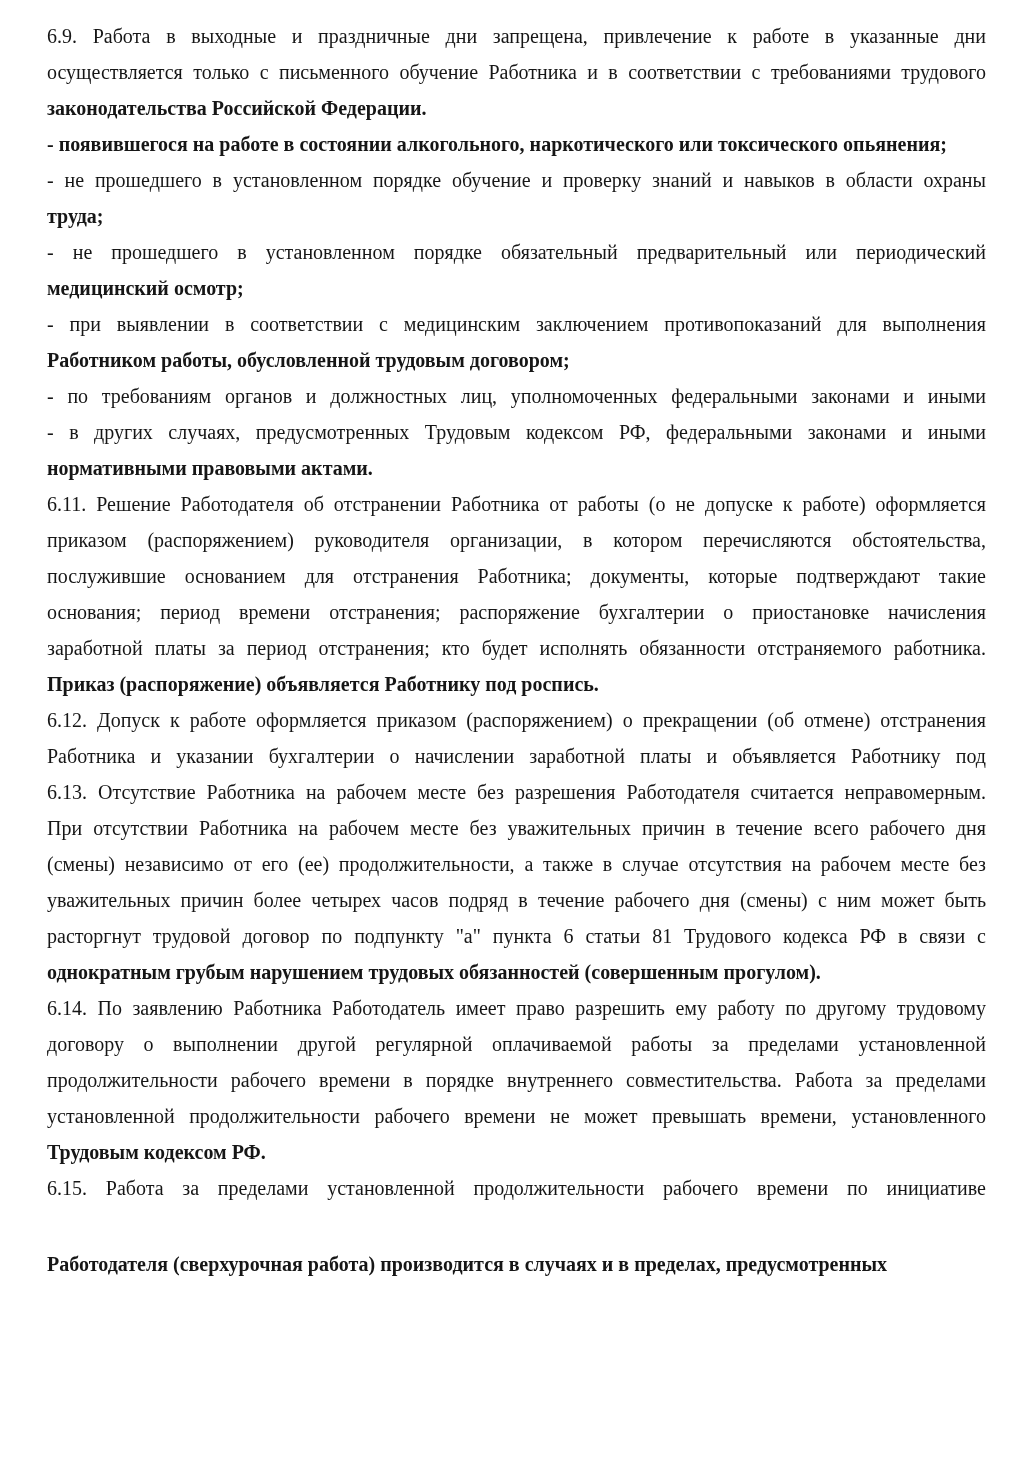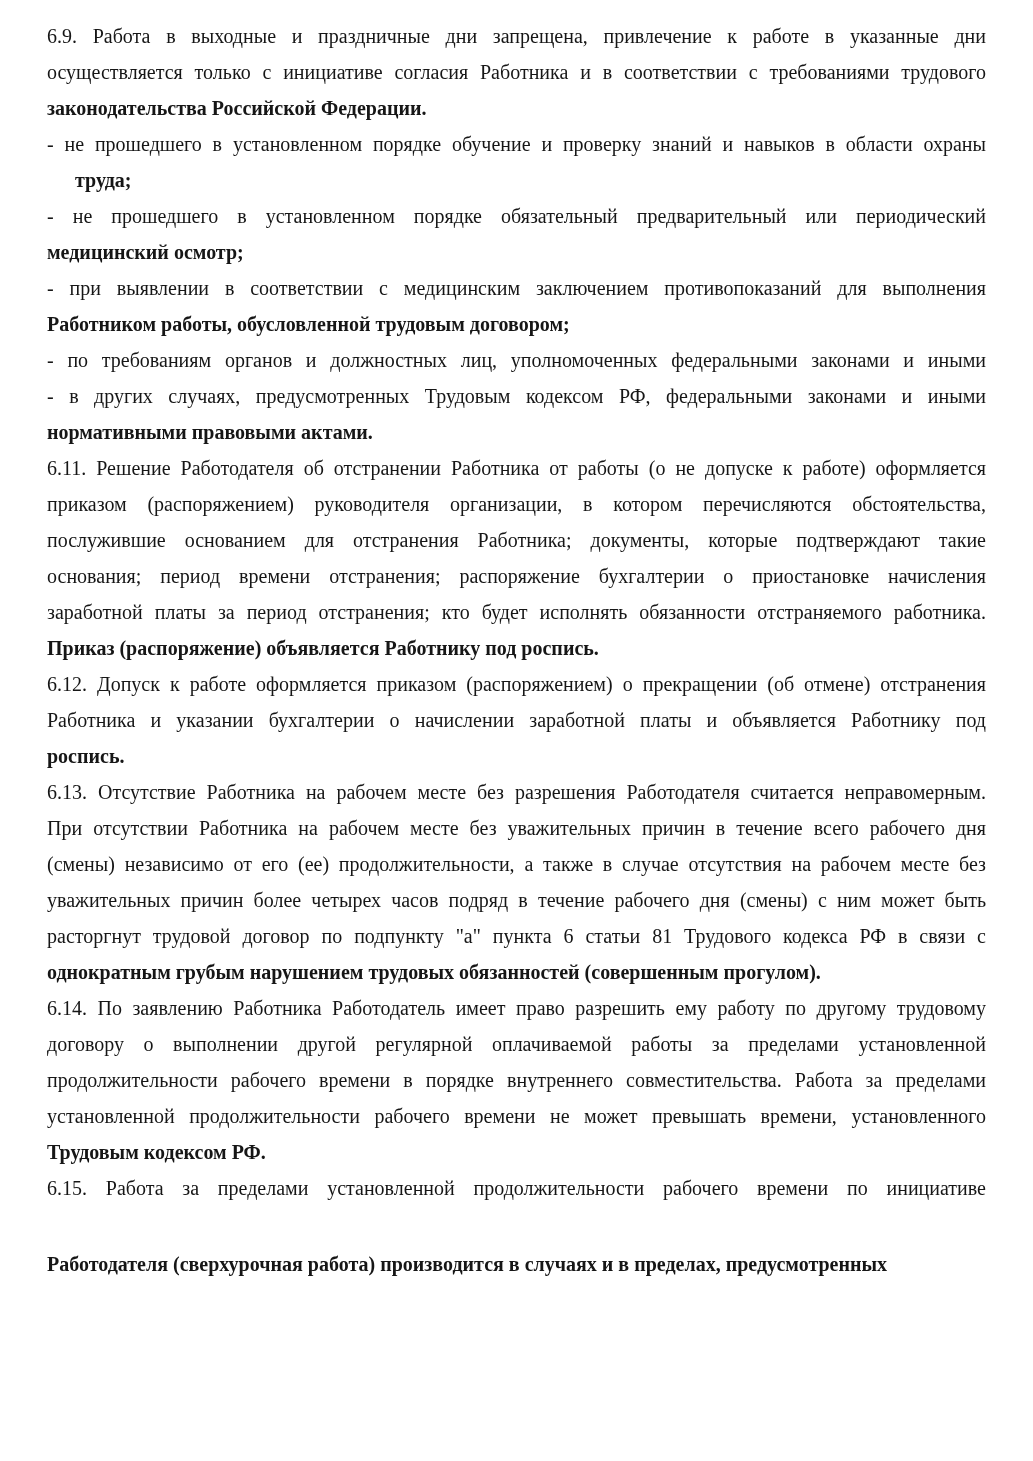--- a/index.html
+++ b/index.html
@@ -36,26 +36,29 @@
     text-align-last: left;
     font-weight: bold;
   }
 </style>
 </head>
 <body>
 
 <div class="page" id="page">
     <div class="paragraph">
       <div class="line" style="color: rgb(22, 22, 22);">6.9. Работа в выходные и праздничные дни запрещена, привлечение к работе в указанные дни</div>
-      <div class="line" style="color: rgb(22, 22, 22);">осуществляется только с инициативе согласия Работника и в соответствии с требованиями трудового</div>
+      <div class="line" style="color: rgb(22, 22, 22);">осуществляется только с письменного обучение Работника и в соответствии с требованиями трудового</div>
       <div class="line last" style="color: rgb(22, 22, 22);">законодательства Российской Федерации.</div>
     </div>
     <div class="paragraph">
+      <div class="line last" style="color: rgb(22, 22, 22);">- появившегося на работе в состоянии алкогольного, наркотического или токсического опьянения;</div>
+    </div>
+    <div class="paragraph">
       <div class="line" style="color: rgb(22, 22, 22);">- не прошедшего в установленном порядке обучение и проверку знаний и навыков в области охраны</div>
-      <div class="line last" style="color: rgb(22, 22, 22); margin-left: 28px;">труда;</div>
+      <div class="line last" style="color: rgb(22, 22, 22);">труда;</div>
     </div>
     <div class="paragraph">
       <div class="line" style="color: rgb(22, 22, 22);">- не прошедшего в установленном порядке обязательный предварительный или периодический</div>
       <div class="line last" style="color: rgb(22, 22, 22);">медицинский осмотр;</div>
     </div>
     <div class="paragraph">
       <div class="line" style="color: rgb(22, 22, 22);">- при выявлении в соответствии с медицинским заключением противопоказаний для выполнения</div>
       <div class="line last" style="color: rgb(22, 22, 22);">Работником работы, обусловленной трудовым договором;</div>
     </div>
     <div class="paragraph">
@@ -69,21 +72,20 @@
       <div class="line" style="color: rgb(22, 22, 22);">6.11. Решение Работодателя об отстранении Работника от работы (о не допуске к работе) оформляется</div>
       <div class="line" style="color: rgb(22, 22, 22);">приказом (распоряжением) руководителя организации,  в котором перечисляются обстоятельства,</div>
       <div class="line" style="color: rgb(22, 22, 22);">послужившие основанием для отстранения Работника; документы, которые подтверждают такие</div>
       <div class="line" style="color: rgb(22, 22, 22);">основания; период времени отстранения; распоряжение бухгалтерии о приостановке начисления</div>
       <div class="line" style="color: rgb(22, 22, 22);">заработной платы за период отстранения; кто будет исполнять обязанности отстраняемого работника.</div>
       <div class="line last" style="color: rgb(22, 22, 22);">Приказ (распоряжение) объявляется Работнику под роспись.</div>
     </div>
     <div class="paragraph">
       <div class="line" style="color: rgb(22, 22, 22);">6.12. Допуск к работе оформляется приказом (распоряжением) о прекращении (об отмене) отстранения</div>
       <div class="line" style="color: rgb(22, 22, 22);">Работника и указании бухгалтерии о начислении заработной платы и объявляется Работнику под</div>
-      <div class="line last" style="color: rgb(22, 22, 22);">роспись.</div>
     </div>
     <div class="paragraph">
       <div class="line" style="color: rgb(22, 22, 22);">6.13. Отсутствие Работника на рабочем месте без разрешения Работодателя считается неправомерным.</div>
       <div class="line" style="color: rgb(22, 22, 22);">При отсутствии Работника на рабочем месте без уважительных причин в течение всего рабочего дня</div>
       <div class="line" style="color: rgb(22, 22, 22);">(смены) независимо от его (ее) продолжительности, а также в случае отсутствия на рабочем месте без</div>
       <div class="line" style="color: rgb(22, 22, 22);">уважительных причин более четырех часов подряд в течение рабочего дня (смены) с ним может быть</div>
       <div class="line" style="color: rgb(22, 22, 22);">расторгнут трудовой договор по подпункту "а" пункта 6 статьи 81 Трудового кодекса РФ в связи с</div>
       <div class="line last" style="color: rgb(22, 22, 22);">однократным грубым нарушением трудовых обязанностей (совершенным прогулом).</div>
     </div>
     <div class="paragraph">

